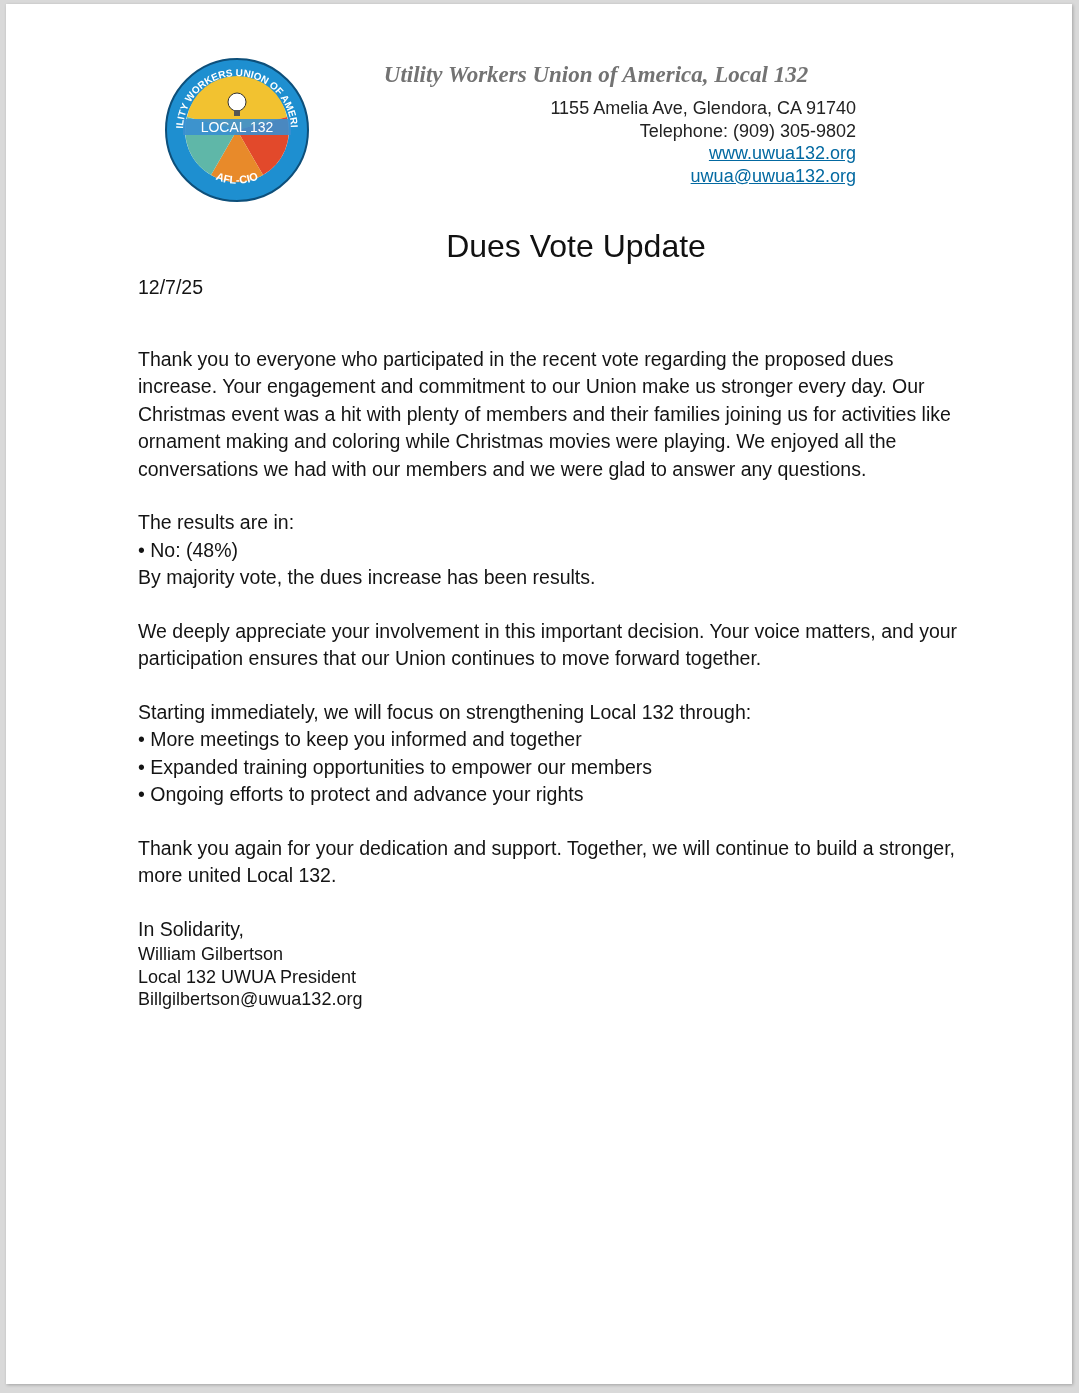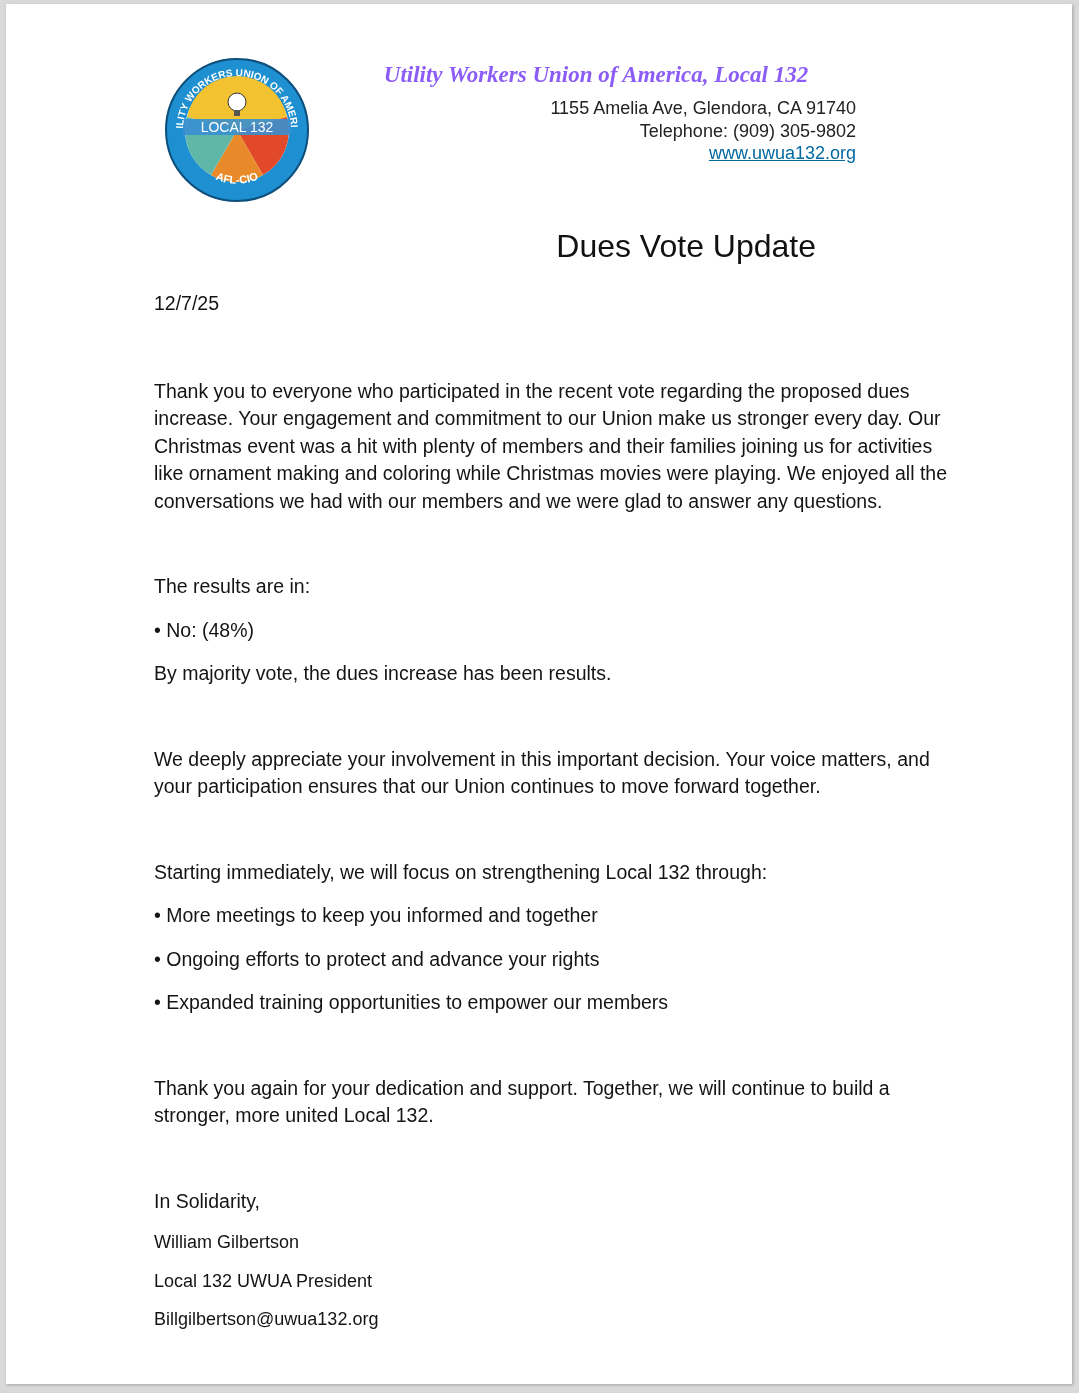--- a/index.html
+++ b/index.html
@@ -12,36 +12,36 @@
   }
   .page {
     position: absolute; left: 6px; top: 4px; width: 1066px; height: 1380px;
     background: #ffffff;
     box-shadow: 1px 1px 3px rgba(0,0,0,0.25);
   }
   .logo { position: absolute; left: 157px; top: 53px; width: 148px; height: 146px; }
   .org-name {
     position: absolute; left: 340px; top: 58px; width: 500px; text-align: center;
     font-family: "Liberation Serif", serif; font-style: italic; font-weight: bold;
-    font-size: 23px; color: #8b5cf6;
+    font-size: 23px; color: #737373;
   }
   .header-lines {
     position: absolute; left: 380px; top: 93px; width: 470px; text-align: right;
     font-size: 18px; line-height: 22.5px; color: #222;
   }
   .header-lines a { color: #0369a1; text-decoration: underline; display: block; }
   .title {
-    position: absolute; left: 330px; top: 224px; width: 480px; text-align: right;
+    position: absolute; left: 330px; top: 224px; width: 480px; text-align: center;
     font-size: 32px; color: #111;
   }
   .body-text {
     position: absolute; left: 132px; top: 270px; width: 840px;
     font-size: 19.5px; line-height: 27.5px; color: #141414;
   }
-  .body-text p { margin: 16px; }
+  .body-text p { margin: 0; }
   .date { margin-bottom: 18px !important; }
   .gap { height: 26px; }
   .sig-line { font-size: 18px; line-height: 22.5px; }
 </style>
 </head>
 <body>
 
 <div class="page">
 
   <svg class="logo" viewBox="0 0 148 146">
@@ -65,39 +65,40 @@
     <text font-family="Liberation Sans, sans-serif" font-size="11" font-weight="bold" fill="#ffffff">
       <textPath href="#arcBot" startOffset="50%" text-anchor="middle">AFL-CIO</textPath>
     </text>
   </svg>
 
   <div class="org-name">Utility Workers Union of America, Local 132</div>
   <div class="header-lines">
     <div>1155 Amelia Ave, Glendora, CA 91740</div>
     <div>Telephone: (909) 305-9802</div>
     <a>www.uwua132.org</a>
+    <a>uwua@uwua132.org</a>
   </div>
 
   <div class="title">Dues Vote Update</div>
 
   <div class="body-text">
     <p class="date">12/7/25</p>
     <div class="gap"></div>
     <p>Thank you to everyone who participated in the recent vote regarding the proposed dues increase. Your engagement and commitment to our Union make us stronger every day. Our Christmas event was a hit with plenty of members and their families joining us for activities like ornament making and coloring while Christmas movies were playing. We enjoyed all the conversations we had with our members and we were glad to answer any questions.</p>
     <div class="gap"></div>
     <p>The results are in:</p>
     <p>• No: (48%)</p>
     <p>By majority vote, the dues increase has been results.</p>
     <div class="gap"></div>
     <p>We deeply appreciate your involvement in this important decision. Your voice matters, and your participation ensures that our Union continues to move forward together.</p>
     <div class="gap"></div>
     <p>Starting immediately, we will focus on strengthening Local 132 through:</p>
     <p>• More meetings to keep you informed and together</p>
+    <p>• Expanded training opportunities to empower our members</p>
     <p>• Ongoing efforts to protect and advance your rights</p>
-    <p>• Expanded training opportunities to empower our members</p>
     <div class="gap"></div>
     <p>Thank you again for your dedication and support. Together, we will continue to build a stronger, more united Local 132.</p>
     <div class="gap"></div>
     <p>In Solidarity,</p>
     <p class="sig-line">William Gilbertson</p>
     <p class="sig-line">Local 132 UWUA President</p>
     <p class="sig-line">Billgilbertson@uwua132.org</p>
   </div>
 </div>
 

